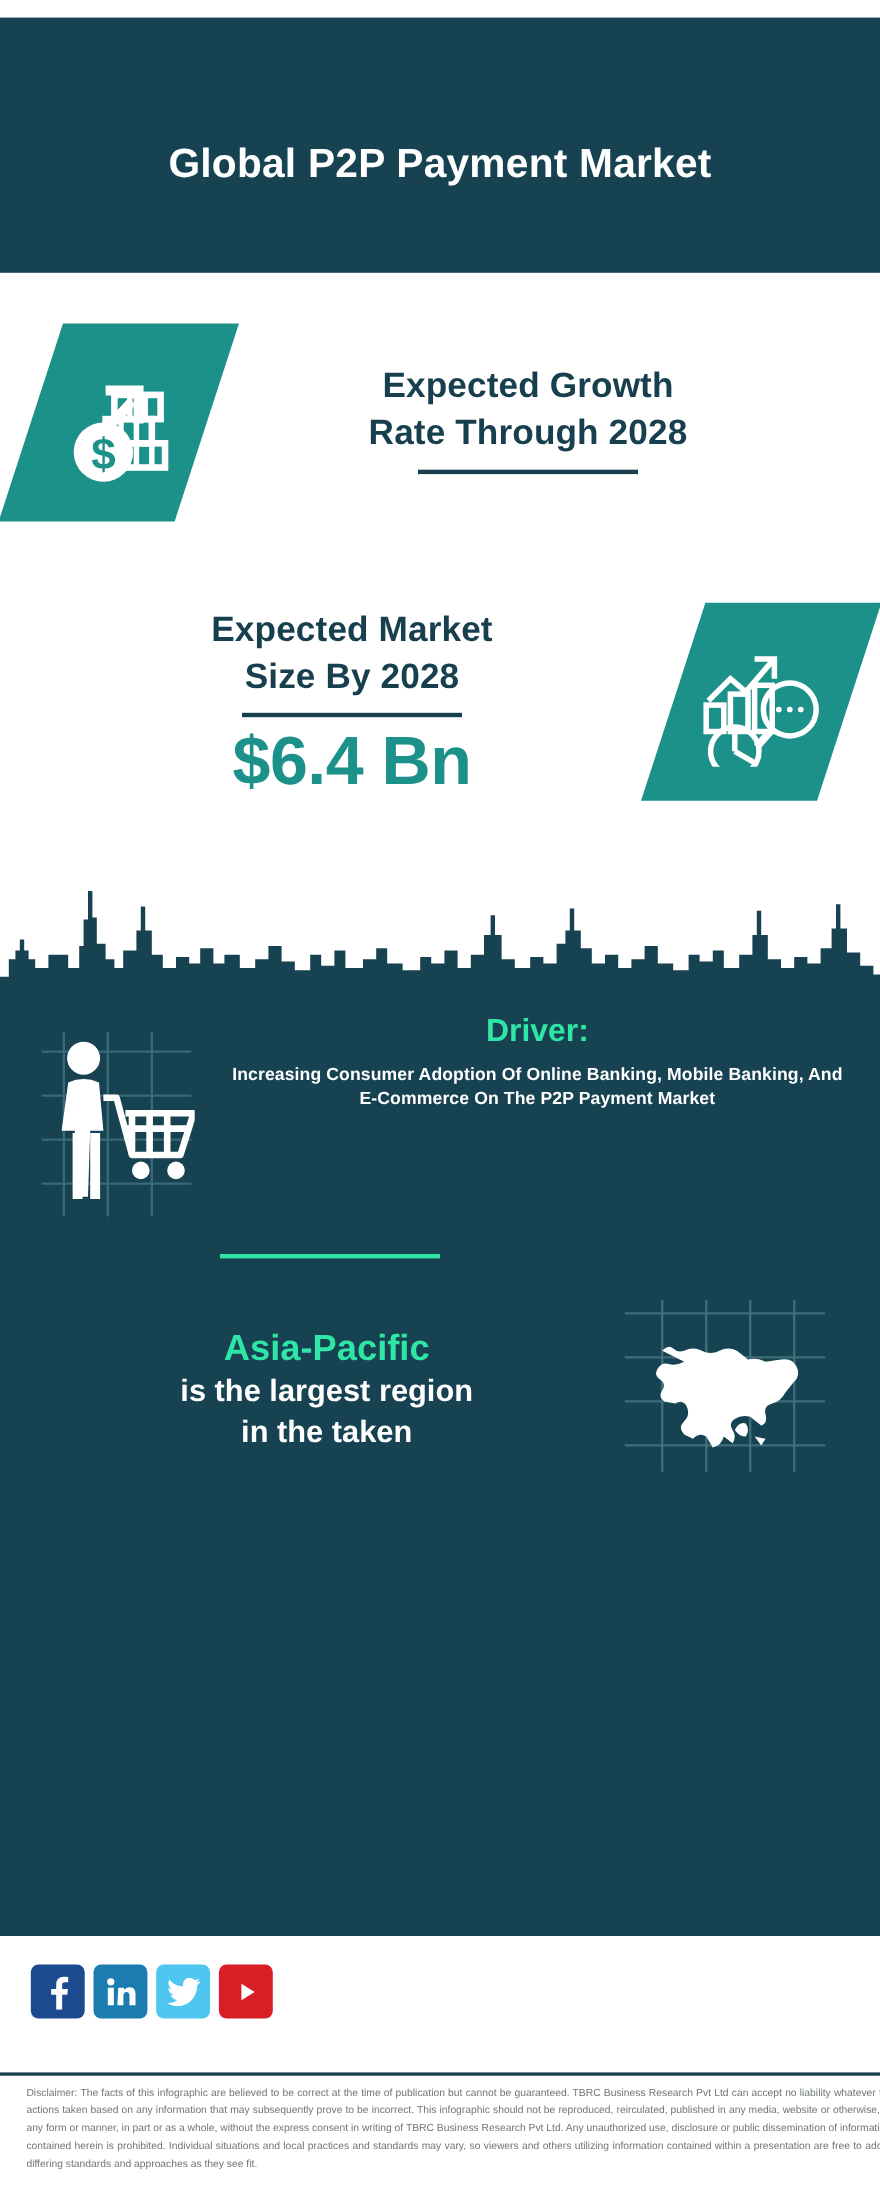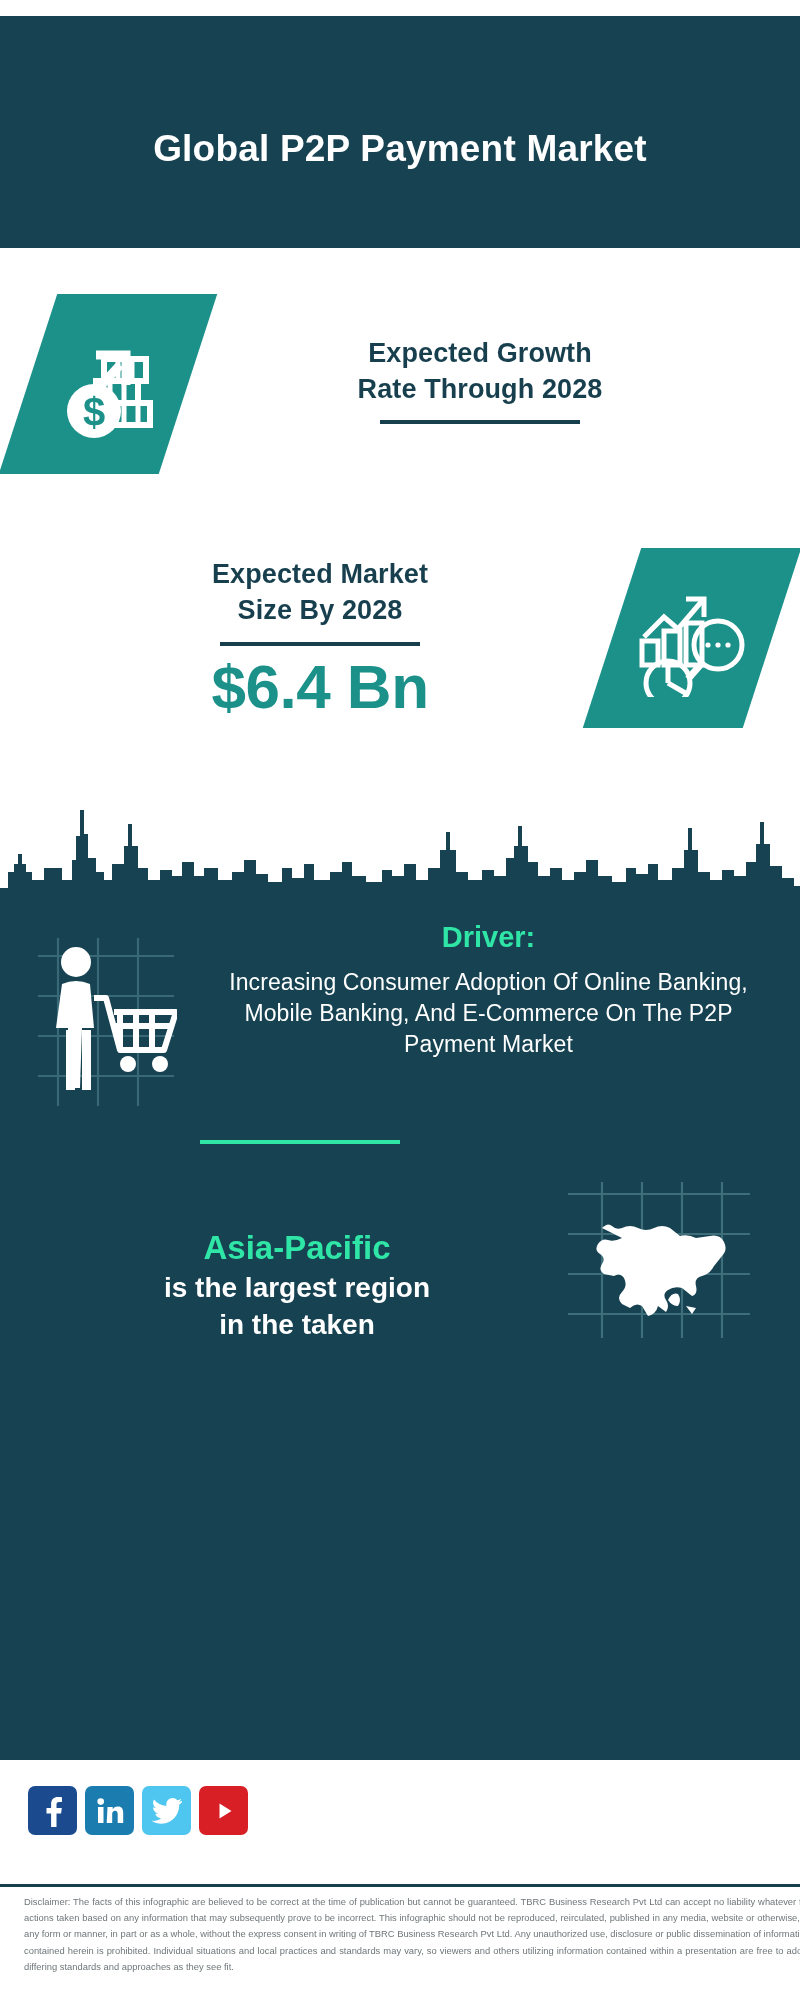--- a/index.html
+++ b/index.html
@@ -33,21 +33,21 @@
     display:flex;align-items:center;justify-content:center;
   }
   .para > svg{transform:skewX(18deg);}
 
   .stat{position:absolute;display:flex;align-items:center;}
   .stat-1{left:28px;top:46px;width:744px;}
   .stat-2{left:28px;top:300px;width:744px;}
 
   .stat-text{flex:1;text-align:center;}
   .stat-label{
-    color:#173f4e;font-size:27px;font-weight:bold;line-height:1.32;
+    color:#173f4e;font-size:32px;font-weight:bold;line-height:1.32;
     letter-spacing:.1px;
   }
   .stat-rule{
     width:200px;height:4px;background:#173f4e;
     margin:13px auto 8px auto;
   }
   .stat-value{
     color:#1c918a;font-size:62px;font-weight:bold;line-height:1.05;
     letter-spacing:-.5px;
   }
@@ -63,30 +63,30 @@
   }
 
   .driver-row{position:absolute;left:0;top:22px;width:800px;display:flex;align-items:flex-start;}
   .driver-icon{width:175px;flex:none;padding-left:32px;padding-top:14px;}
   .driver-body{flex:1;padding-right:30px;text-align:center;}
   .driver-head{
     color:#2fe6a7;font-size:29px;font-weight:bold;line-height:1.2;
     margin-bottom:12px;
   }
   .driver-text{
-    color:#ffffff;font-size:23px;font-weight:normal;line-height:1.36;
+    color:#ffffff;font-size:16px;font-weight:bold;line-height:1.36;
     letter-spacing:.1px;
     text-align:center;
   }
 
   .divider{
     position:absolute;left:200px;top:242px;width:200px;height:4px;background:#2fe6a7;
   }
 
-  .region-row{position:absolute;left:0;top:282px;width:800px;display:flex;align-items:flex-end;}
+  .region-row{position:absolute;left:0;top:282px;width:800px;display:flex;align-items:center;}
   .region-body{flex:1;text-align:center;padding-left:30px;}
   .region-name{
     color:#2fe6a7;font-size:33px;font-weight:bold;line-height:1.3;
   }
   .region-desc{
     color:#ffffff;font-size:28px;line-height:1.32;font-weight:bold;
   }
   .region-map{width:210px;flex:none;padding-right:26px;}
 
   

